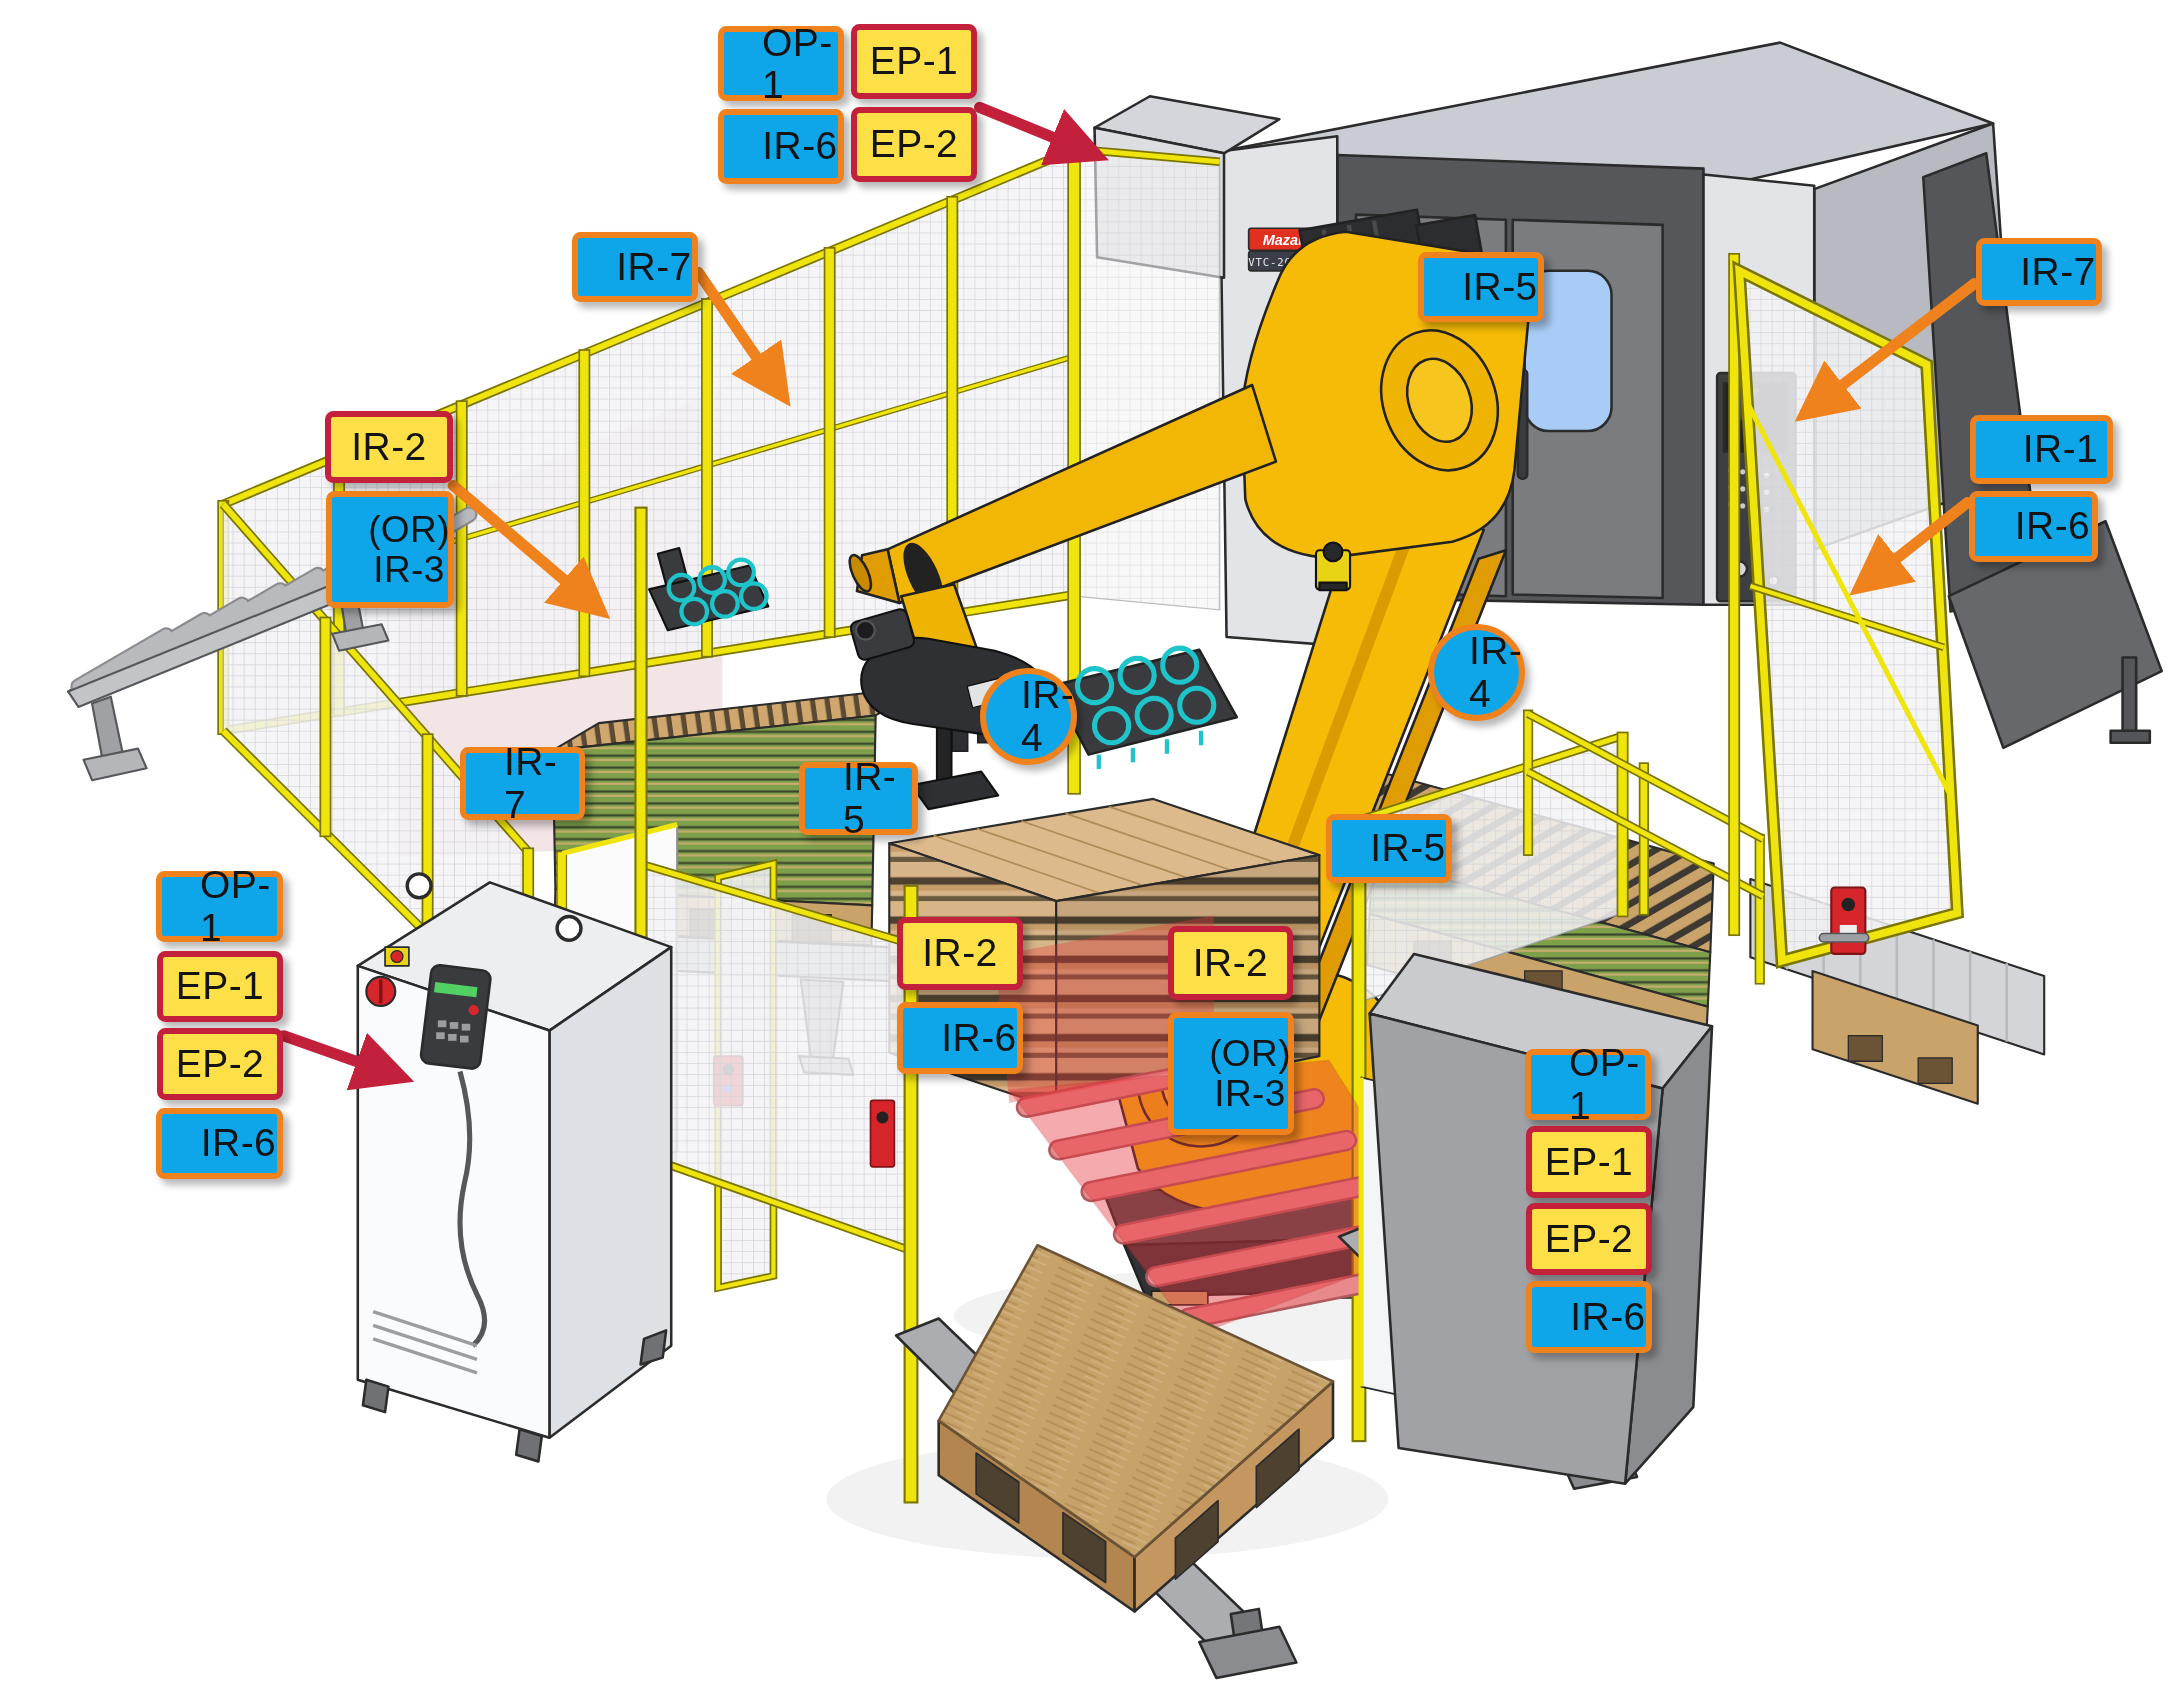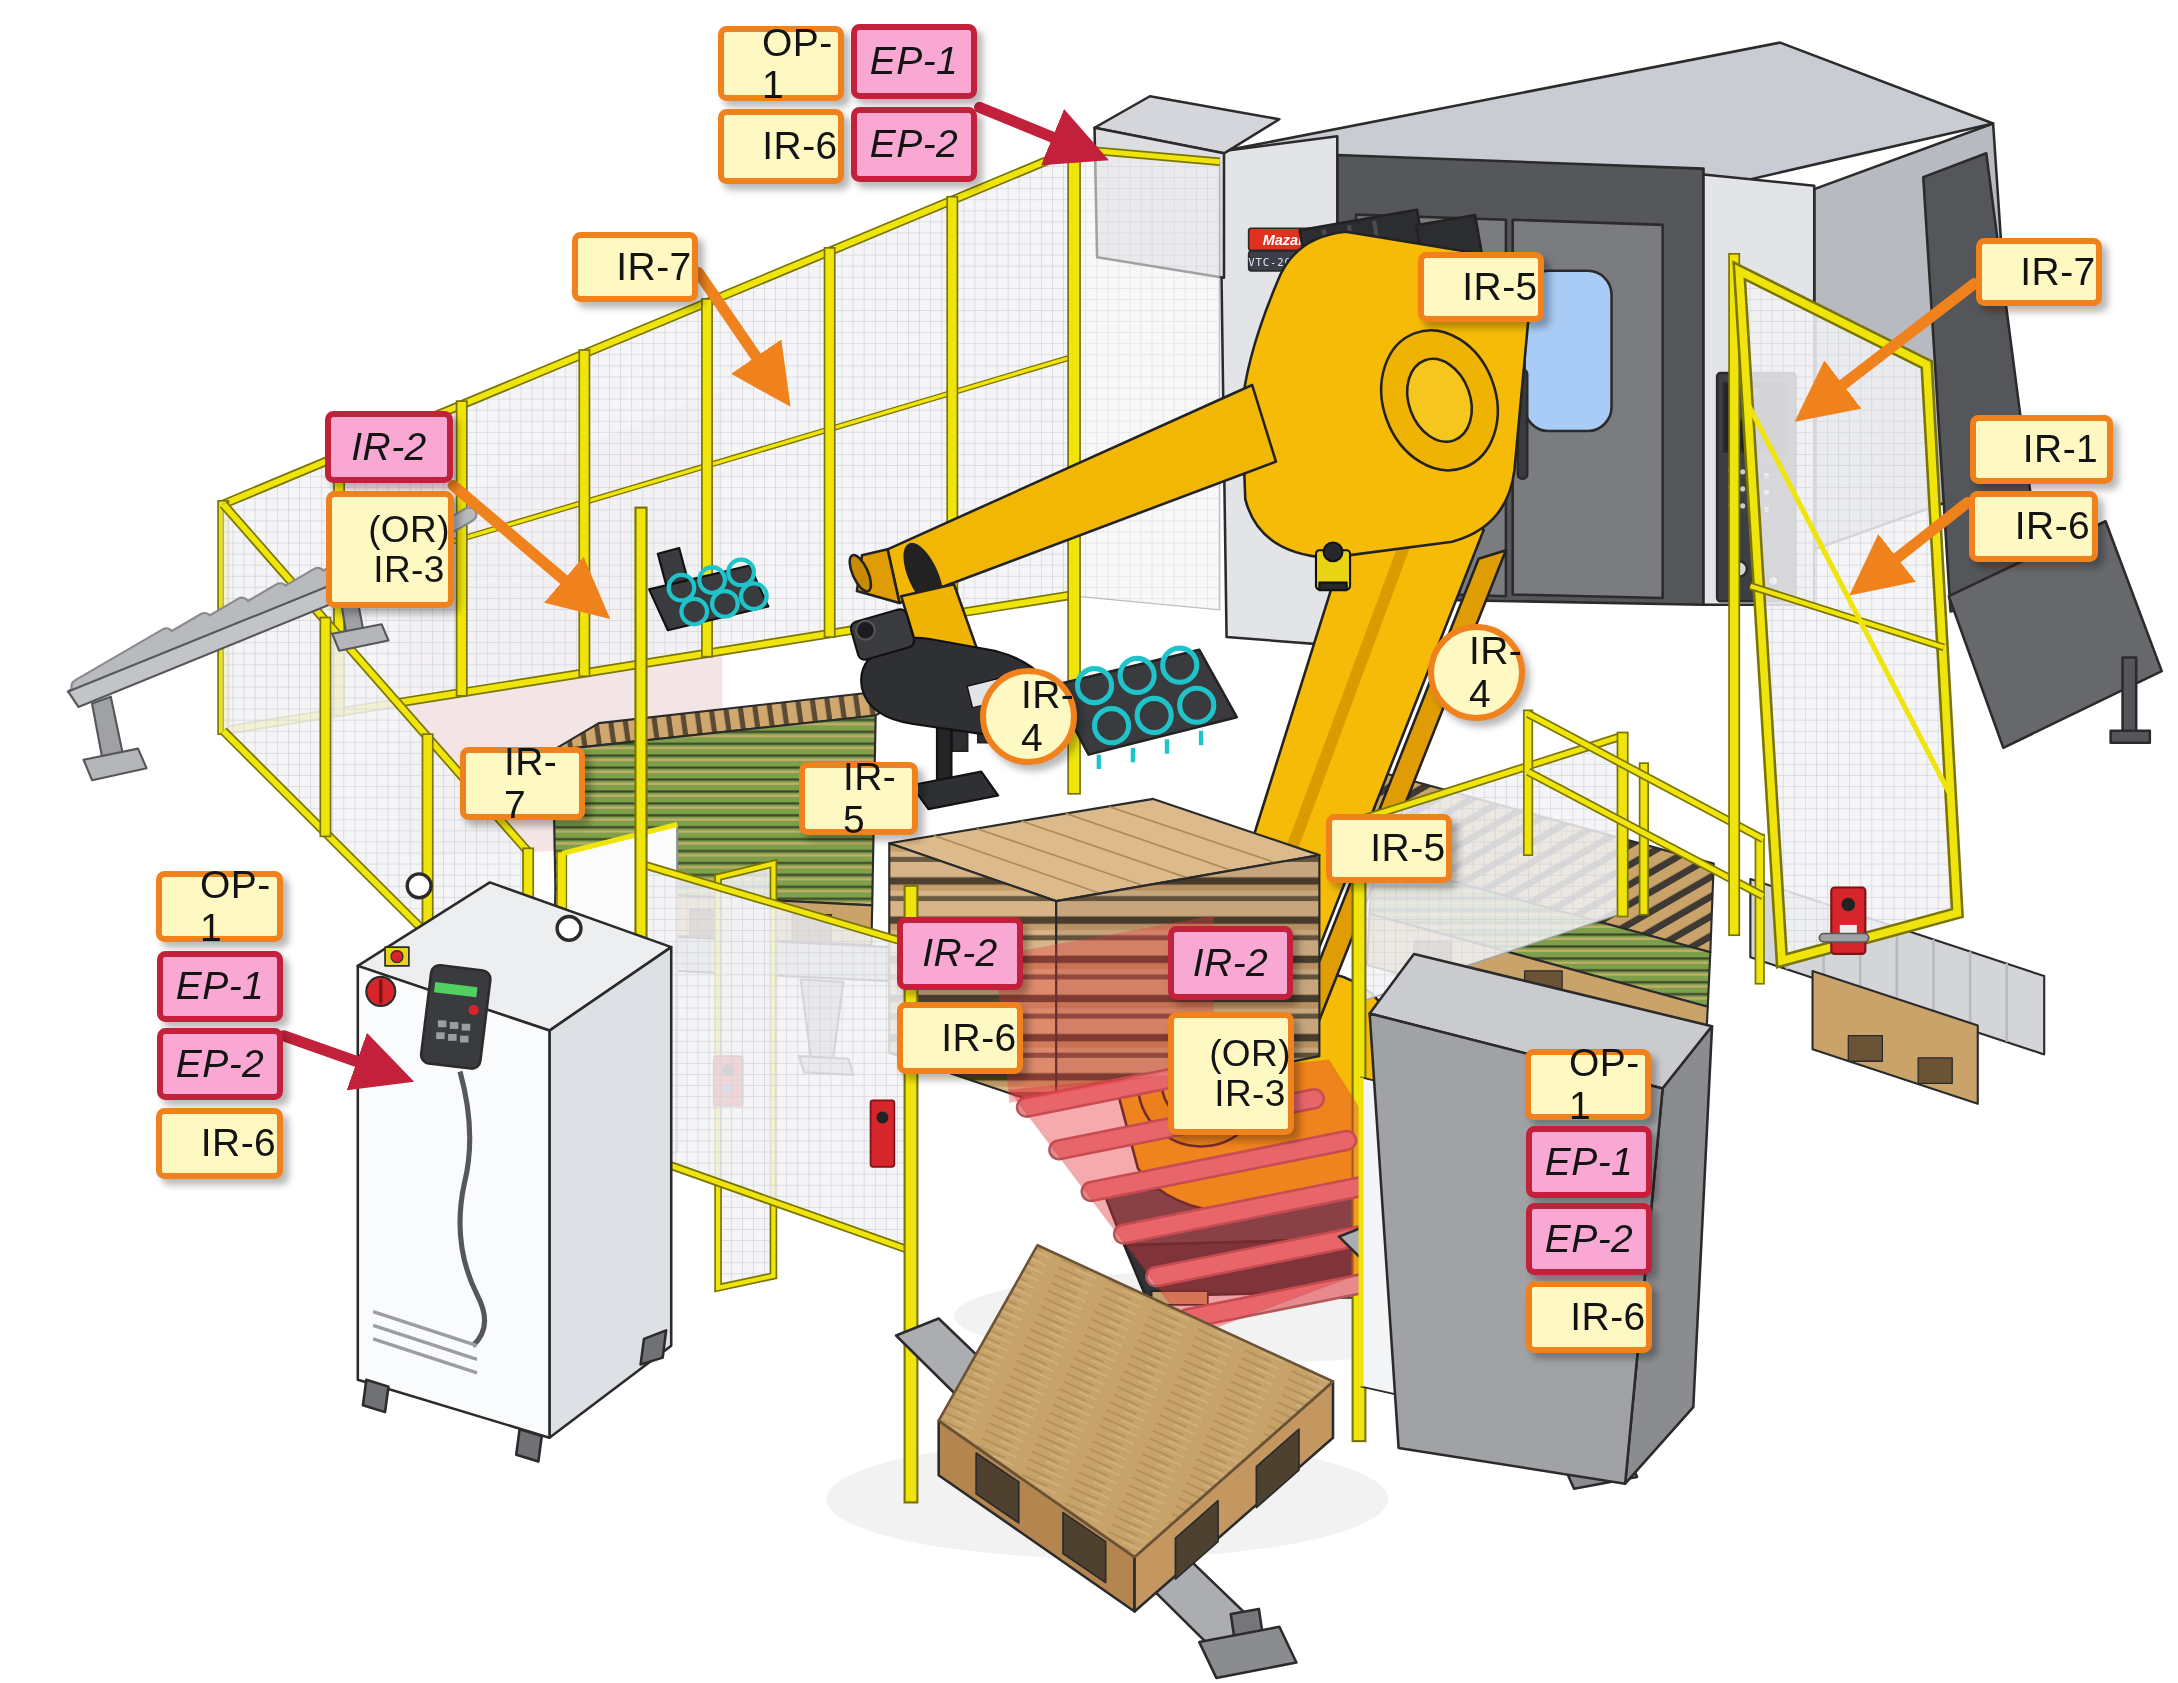--- a/index.html
+++ b/index.html
@@ -3,22 +3,22 @@
 <meta charset="utf-8">
 <style>
   html,body{margin:0;padding:0;background:#fff;}
   .stage{position:relative;width:2178px;height:1683px;background:#ffffff;overflow:hidden;
          font-family:"Liberation Sans", sans-serif;}
   .scene{position:absolute;left:0;top:0;}
   .tag{position:absolute;box-sizing:border-box;display:flex;flex-direction:column;
        align-items:center;justify-content:center;border-radius:8.5px;
        font-size:39px;color:#141414;letter-spacing:0.4px;line-height:1.08;
        box-shadow:5.1px 6px 7.7px rgba(0,0,0,.28);z-index:5;}
-  .tag.orange{background:#fef9c3;border:6.8px solid #F0821E;padding-left:38px;}
-  .tag.red{background:#f9a8d4;border:6.8px solid #C3203C;font-style:italic;}
+  .tag.orange{background:#0ea5e9;border:6.8px solid #F0821E;padding-left:38px;}
+  .tag.red{background:#fde047;border:6.8px solid #C3203C;}
   .tag.circle{border-radius:50%;}
   .tag span{display:block;}
 </style>
 </head>
 <body>
 
 <div class="stage">
 
 <svg class="scene" width="2178" height="1683" viewBox="0 0 2557 1976">
 <defs>

